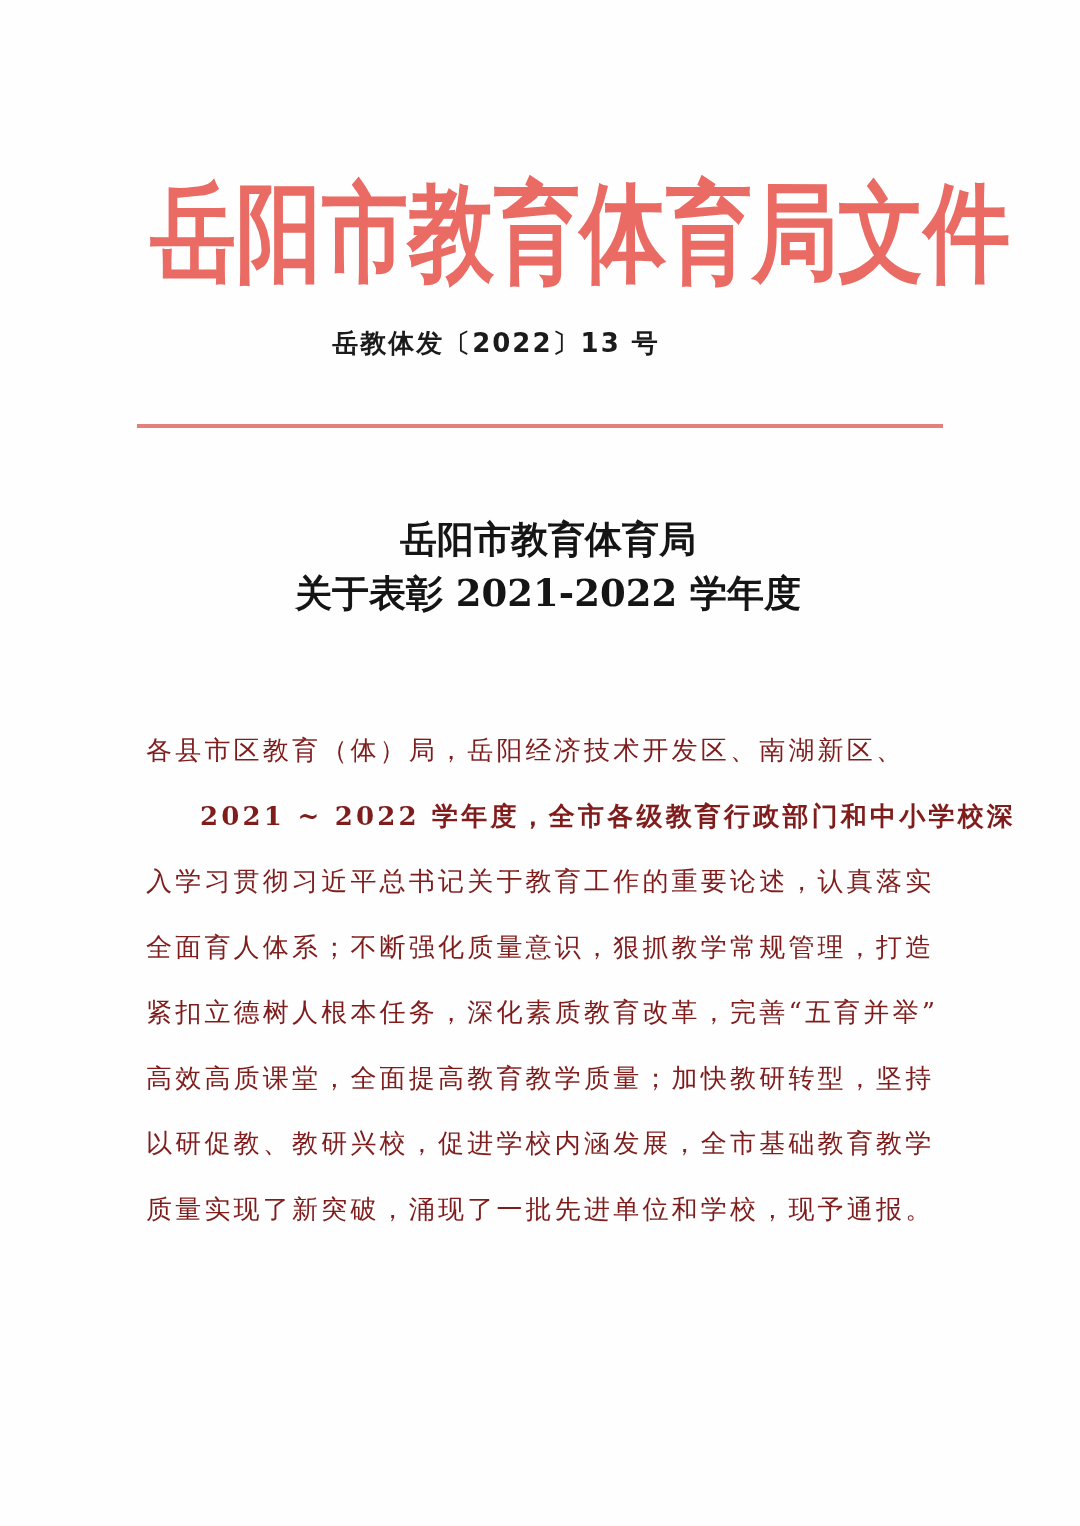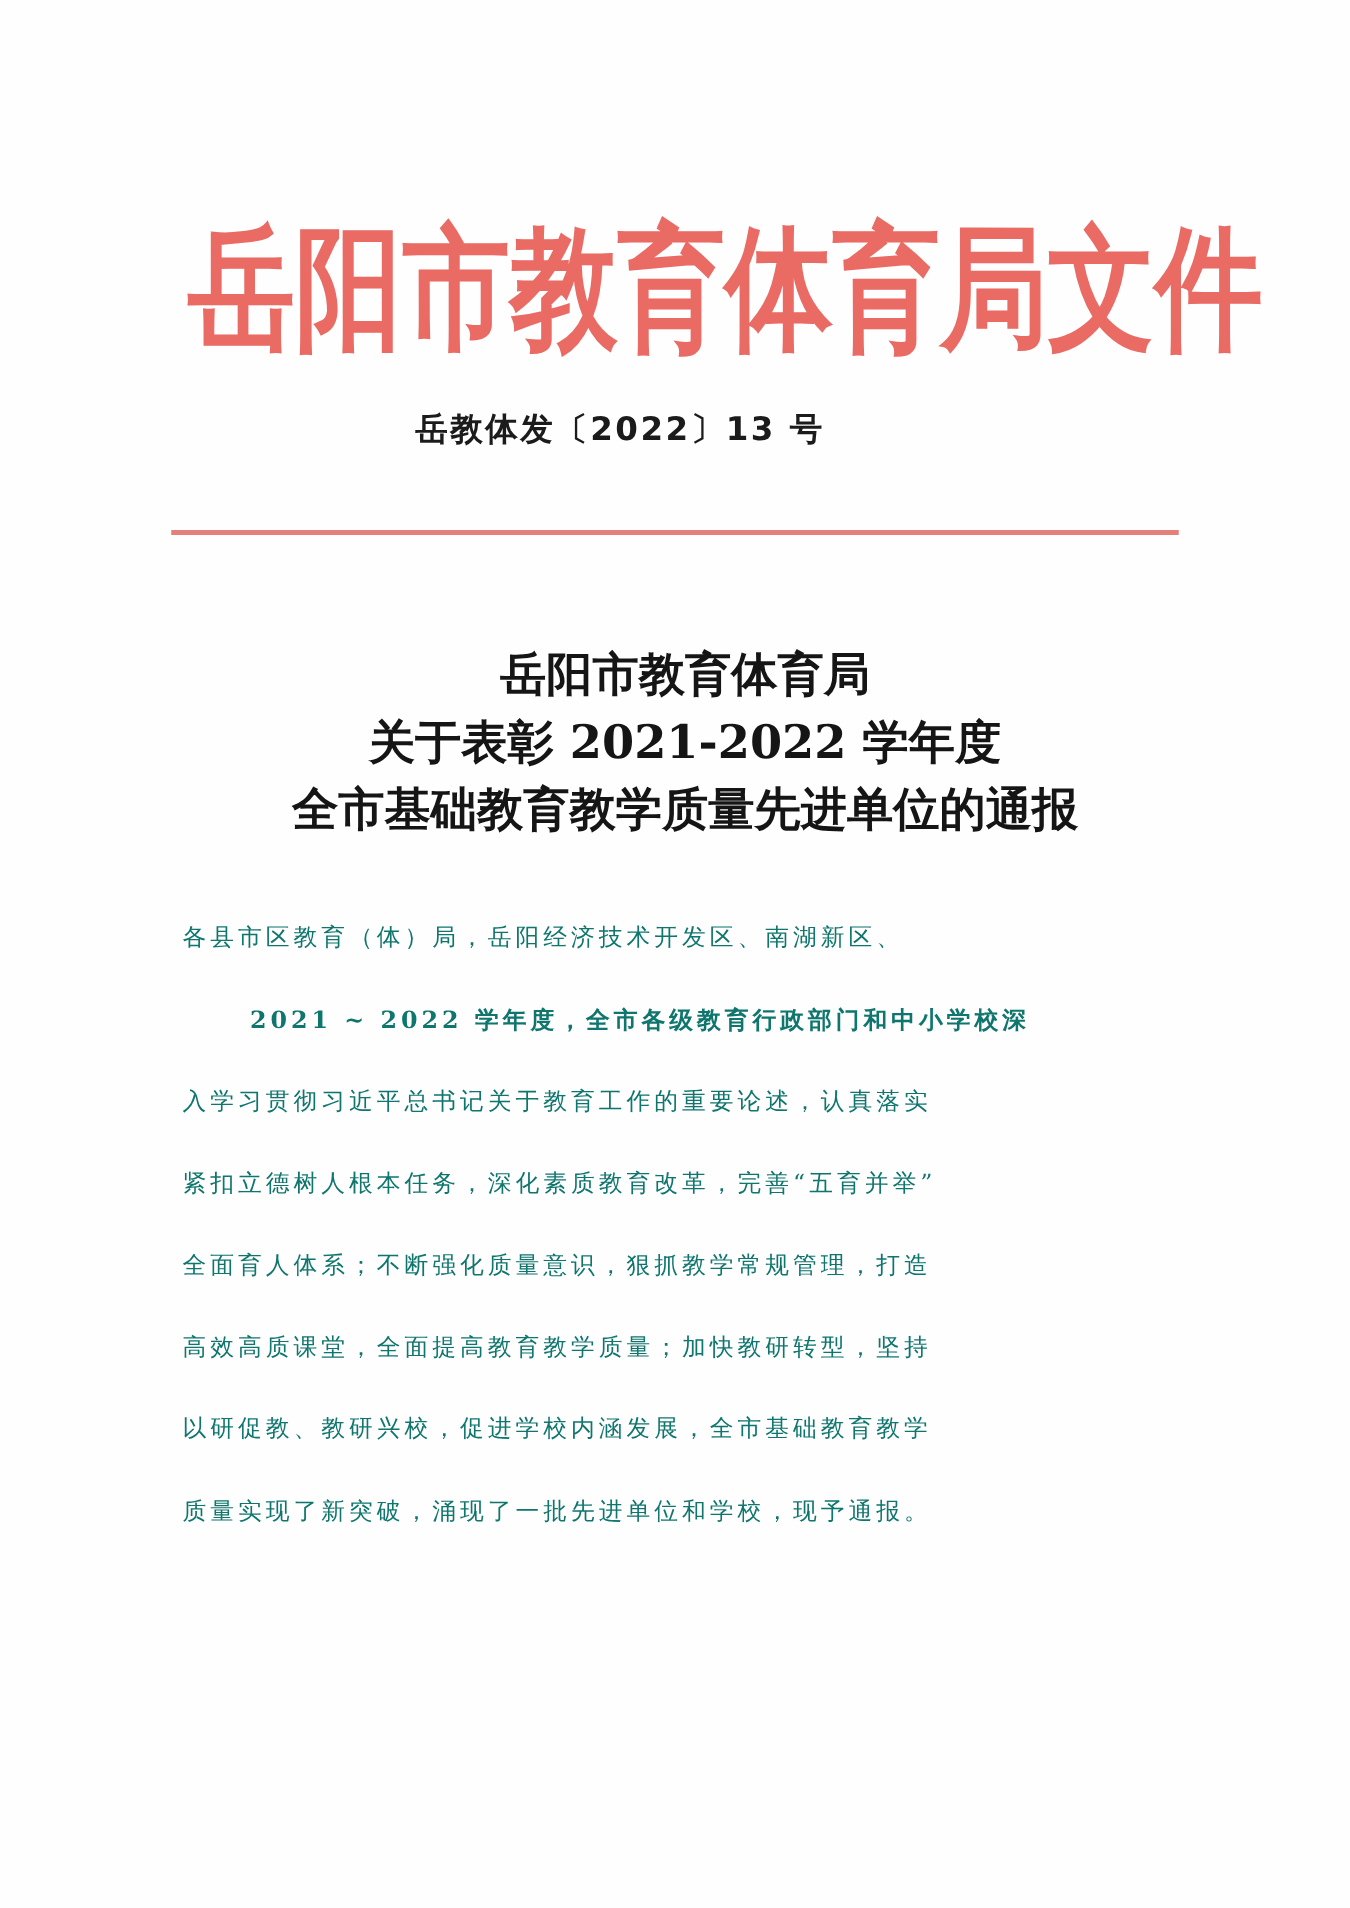--- a/index.html
+++ b/index.html
@@ -76,23 +76,23 @@
       line-height: 54px;
       color: #151515;
     }
     .title-block div { white-space: nowrap; margin-left: 16px; }
     .body-text {
       position: absolute;
       left: 146px;
       top: 718px;
       width: 796px;
       font-family: "DejaVu Serif", "Liberation Serif", serif;
-      font-size: 19px;
+      font-size: 26px;
       line-height: 65.5px;
-      color: #0f766e;
+      color: #7f1d1d;
       letter-spacing: 3.2px;
     }
     .body-text .line {
       white-space: nowrap;
       height: 65.5px;
     }
     .body-text .indent {
       padding-left: 54px;
       font-weight: bold;
     }
@@ -115,27 +115,26 @@
     <span>件</span>
   </div>
 
   <div class="doc-number">岳教体发〔2022〕13 号</div>
 
   <div class="red-rule"></div>
 
   <div class="title-block">
     <div>岳阳市教育体育局</div>
     <div>关于表彰 2021-2022 学年度</div>
-    <div>全市基础教育教学质量先进单位的通报</div>
   </div>
 
   <div class="body-text">
     <div class="line">各县市区教育（体）局，岳阳经济技术开发区、南湖新区、</div>
     <div class="line indent">2021 ~ 2022 学年度，全市各级教育行政部门和中小学校深</div>
     <div class="line">入学习贯彻习近平总书记关于教育工作的重要论述，认真落实</div>
+    <div class="line">全面育人体系；不断强化质量意识，狠抓教学常规管理，打造</div>
     <div class="line">紧扣立德树人根本任务，深化素质教育改革，完善“五育并举”</div>
-    <div class="line">全面育人体系；不断强化质量意识，狠抓教学常规管理，打造</div>
     <div class="line">高效高质课堂，全面提高教育教学质量；加快教研转型，坚持</div>
     <div class="line">以研促教、教研兴校，促进学校内涵发展，全市基础教育教学</div>
     <div class="line">质量实现了新突破，涌现了一批先进单位和学校，现予通报。</div>
   </div>
 
 </div>
 
 </body></html>

